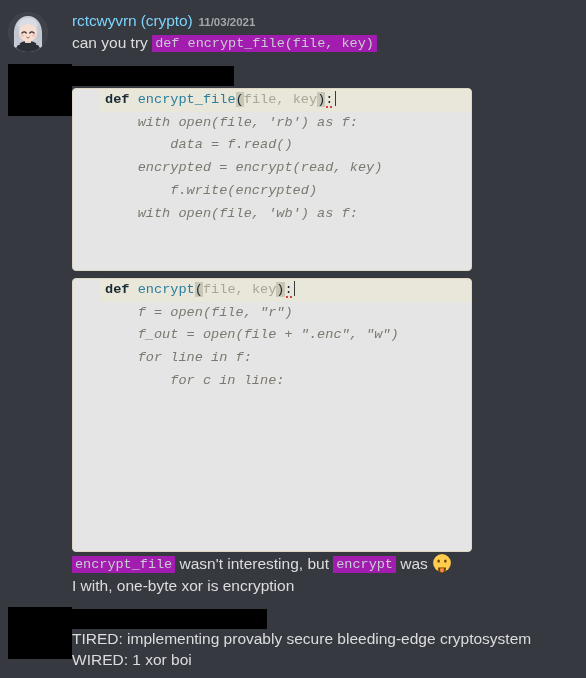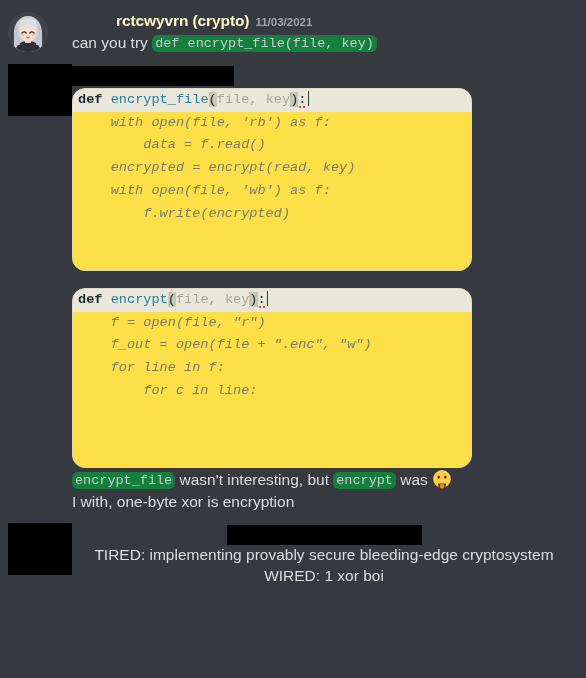--- a/index.html
+++ b/index.html
@@ -61,71 +61,71 @@
     padding-top: 1px;
   }
 
   .msg-head {
     line-height: 20px;
     white-space: nowrap;
   }
 
   .username {
     font-size: 15.5px;
-    font-weight: 700;
-    color: #fef9c3;
+    font-weight: 400;
+    color: #7dd3fc;
     letter-spacing: -0.1px;
-    margin-left: 44px;
   }
 
   .timestamp {
     font-size: 11.5px;
     color: #a3a6aa;
     margin-left: 6px;
     font-weight: 700;
   }
 
   .msg-text {
     font-size: 15.5px;
     line-height: 21px;
     color: #dcddde;
     word-wrap: break-word;
   }
 
   code.inline {
     font-family: "Liberation Mono", "DejaVu Sans Mono", monospace;
     font-size: 13.5px;
-    background: #15803d;
+    background: #a21caf;
     color: #c8ccd1;
     padding: 1px 3px;
-    border-radius: 6px;
+    border-radius: 1px;
     white-space: pre;
     vertical-align: 1px;
   }
 
   .redacted-name {
     display: inline-block;
     background: #000000;
     height: 20px;
     vertical-align: middle;
   }
   .redacted-name.w1 { width: 162px; }
   .redacted-name.w2 { width: 195px; }
 
   
   .code-shot {
-    background: #fde047;
+    background: #e5e5e5;
     border: 1px solid #ddd7c4;
     box-sizing: border-box;
     font-family: "Liberation Mono", "DejaVu Sans Mono", monospace;
     font-size: 13.6px;
     line-height: 22.7px;
     color: #7c7a70;
     overflow: hidden;
-    border-radius: 13px;
+    border-radius: 4px;
+    padding-left: 27px;
   }
 
   .code-line {
     white-space: pre;
     padding-left: 5px;
     font-style: italic;
   }
 
   .code-line.head {
     background: #e9e6da;
@@ -228,46 +228,46 @@
     <div class="body-col">
       <div class="msg-head" style="height:20px;">
         <span class="redacted-name w1"></span>
       </div>
 
       <div class="code-shot" style="width:400px;height:183px;margin-top:3px;">
         <div class="code-line head"><span class="tok-kw">def</span> <span class="tok-fn">encrypt_file</span><span class="tok-paren">(</span><span class="tok-param">file, key</span><span class="tok-paren">)</span><span class="tok-colon">:</span><span class="caret"></span></div>
         <div class="code-line">    with open(file, 'rb') as f:</div>
         <div class="code-line">        data = f.read()</div>
         <div class="code-line">    encrypted = encrypt(read, key)</div>
+        <div class="code-line">        f.write(encrypted)</div>
         <div class="code-line">    with open(file, 'wb') as f:</div>
-        <div class="code-line">        f.write(encrypted)</div>
-      </div>
-
-      <div class="code-shot" style="width:400px;height:180px;margin-top:17px;">
+      </div>
+
+      <div class="code-shot" style="width:400px;height:274px;margin-top:7px;">
         <div class="code-line head"><span class="tok-kw">def</span> <span class="tok-fn">encrypt</span><span class="tok-paren">(</span><span class="tok-param">file, key</span><span class="tok-paren">)</span><span class="tok-colon">:</span><span class="caret"></span></div>
         <div class="code-line">    f = open(file, "r")</div>
         <div class="code-line">    f_out = open(file + ".enc", "w")</div>
         <div class="code-line">    for line in f:</div>
         <div class="code-line">        for c in line:</div>
       </div>
 
       <div class="msg-text" style="margin-top:1px;"><code class="inline">encrypt_file</code><span> wasn't interesting, but </span><code class="inline">encrypt</code><span> was </span><span class="emoji"><svg width="20" height="20" viewBox="0 0 36 36">
               <circle cx="18" cy="18" r="16" fill="#ffcc4d"></circle>
               <path d="M11 26 h14 v3 a7 7 0 0 1 -14 0 z" fill="#664500"></path>
               <path d="M14.5 28 q3.5 -2 7 0 v3.5 a3.5 3.5 0 0 1 -7 0 z" fill="#f4900c"></path>
               <path d="M15.6 29.2 q2.4 -1.2 4.8 0 v2.4 a2.4 2.4 0 0 1 -4.8 0 z" fill="#ff7892"></path>
               <ellipse cx="12" cy="14.5" rx="2.3" ry="3" fill="#664500"></ellipse>
               <ellipse cx="24" cy="14.5" rx="2.3" ry="3" fill="#664500"></ellipse>
             </svg></span></div>
 
       <div class="msg-text">I with, one-byte xor is encryption</div>
     </div>
   </div>
 
-  <div class="message" style="padding-top:11px;text-align:center;">
+  <div class="message" style="padding-top:11px;">
     <div class="avatar-col">
       <div class="avatar avatar-redacted"></div>
     </div>
     <div class="body-col">
       <div class="msg-head" style="height:20px;">
         <span class="redacted-name w2"></span>
       </div>
       <div class="msg-text">TIRED: implementing provably secure bleeding-edge cryptosystem</div>
       <div class="msg-text">WIRED: 1 xor boi</div>
     </div>

